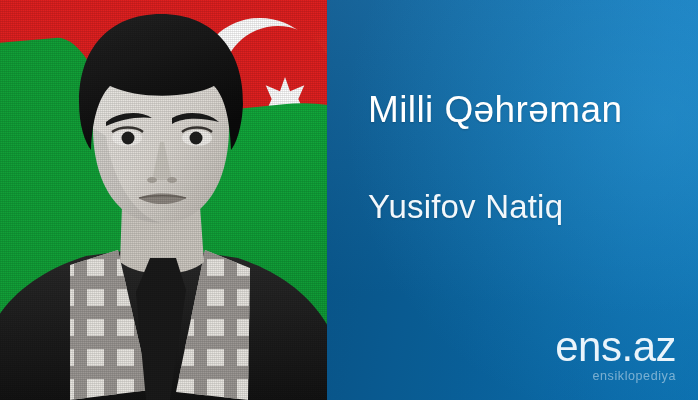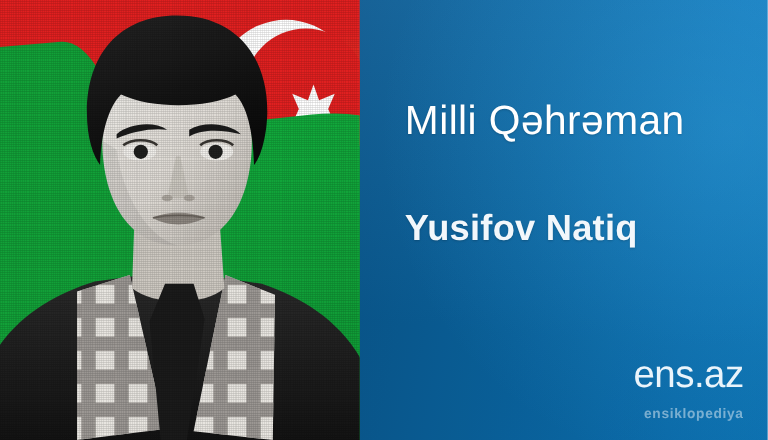--- a/index.html
+++ b/index.html
@@ -135,48 +135,48 @@
     color: #ffffff;
     white-space: nowrap;
     text-shadow: 0 1px 2px rgba(0,0,0,0.18);
   }
   .person-name {
     position: absolute;
     left: 368px;
     top: 186px;
     font-size: 33px;
     line-height: 41px;
-    font-weight: 700;
+    font-weight: 400;
     letter-spacing: 0.2px;
     color: #f2f7fb;
     white-space: nowrap;
     text-shadow: 0 1px 2px rgba(0,0,0,0.18);
   }
 
   
   .logo {
     position: absolute;
     right: 22px;
     bottom: 18px;
     text-align: right;
     line-height: 1;
   }
   .logo-main {
-    font-size: 35px;
+    font-size: 42px;
     letter-spacing: -0.5px;
     color: #eaf4fb;
     font-weight: 400;
     text-align: center;
   }
   .logo-sub {
-    margin-top: 12px;
+    margin-top: 2px;
     font-size: 12.5px;
     letter-spacing: 0.6px;
     color: rgba(255,255,255,0.45);
-    font-weight: 700;
+    font-weight: 400;
   }
 </style>
 </head>
 <body>
 
 <div id="banner">
 
   <div class="blue-panel">
     <div class="blue-panel-sheen"></div>
   </div>

